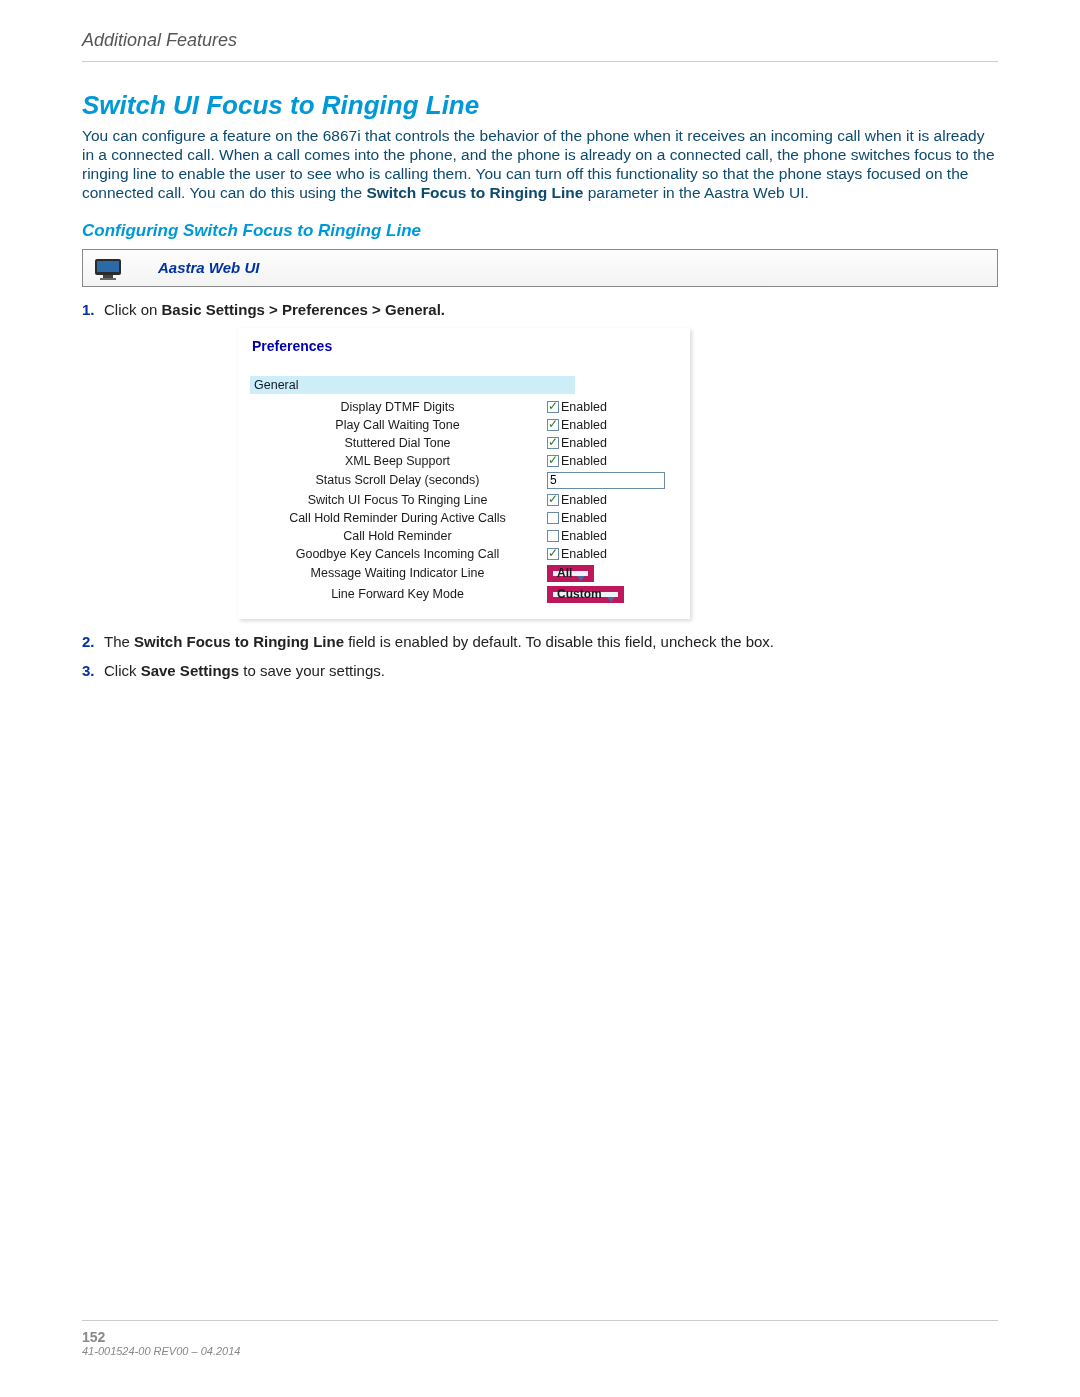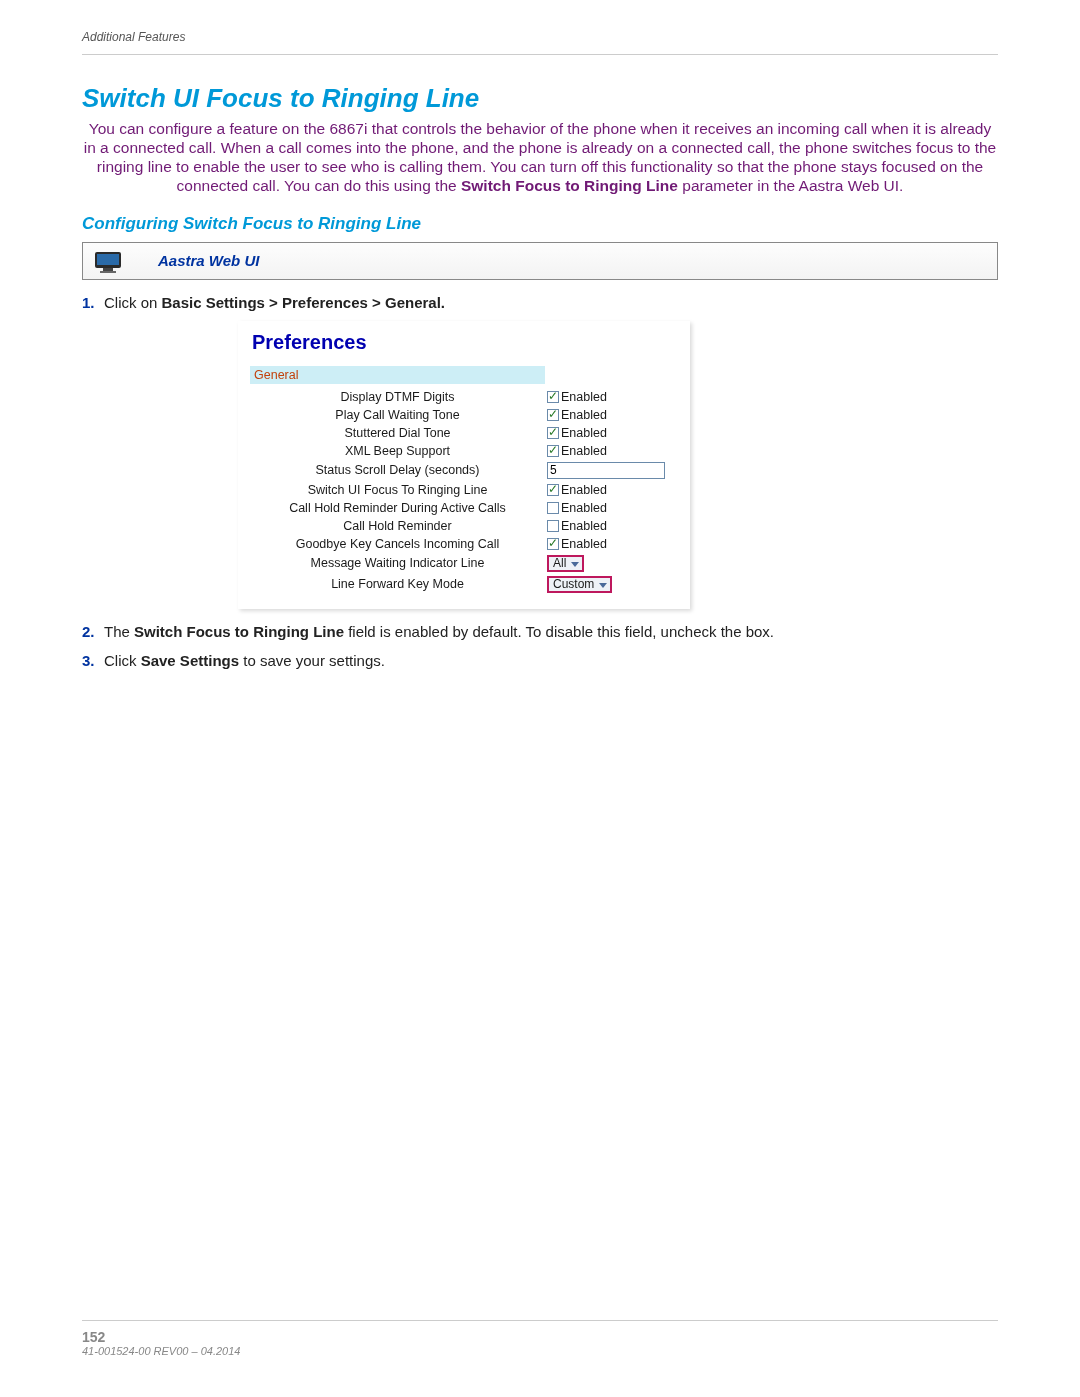--- a/index.html
+++ b/index.html
@@ -8,38 +8,37 @@
     height: 1397px;
     font-family: -apple-system, "Segoe UI", Arial, sans-serif;
     color: #333;
     background: #fff;
     position: relative;
     padding: 30px 82px 50px 82px;
   }
   .page-header {
     font-style: italic;
     color: #555;
-    font-size: 12px;
+    font-size: 18px;
     border-bottom: 1px solid #ccc;
     padding-bottom: 10px;
     margin-bottom: 28px;
   }
   h1.title {
     color: #0099d8;
     font-weight: bold;
     font-style: italic;
     font-size: 26px;
     margin-bottom: 6px;
   }
   .body-text {
     font-size: 15.5px;
     line-height: 1.22;
-    color: #701a75;
+    color: #0c4a6e;
     margin-bottom: 18px;
-    text-align: center;
   }
   .body-text b { font-weight: bold; }
   h2.subhead {
     color: #0099d8;
     font-weight: bold;
     font-style: italic;
     font-size: 17px;
     margin-top: 4px;
     margin-bottom: 8px;
   }
@@ -88,30 +87,30 @@
     width: 452px;
     background: #fff;
     box-shadow: 2px 2px 4px rgba(0,0,0,0.15);
     padding: 10px 12px 14px 12px;
     font-family: Arial, sans-serif;
     font-size: 12.5px;
   }
   .prefs-title {
     color: #0000b0;
     font-weight: bold;
-    font-size: 20px;
-    margin-bottom: 12px;
+    font-size: 14px;
+    margin-bottom: 22px;
     margin-left: 2px;
   }
   .section-row {
     background: #cdeef6;
-    color: #c2410c;
+    color: #0f172a;
     padding: 2px 4px;
     font-size: 12.5px;
-    width: 295px;
+    width: 325px;
     margin-bottom: 4px;
   }
   table.prefs {
     width: 100%;
     border-collapse: collapse;
   }
   table.prefs td {
     padding: 2px 2px;
     vertical-align: middle;
     font-size: 12.5px;
@@ -137,28 +136,29 @@
   }
   .txt-input {
     width: 118px;
     border: 1px solid #6a8aaa;
     background: #fff;
     font-size: 12px;
     padding: 1px 2px;
     height: 17px;
   }
   .sel {
-    border: 2px solid #be185d;
+    border: 6px solid #be185d;
     background: #eef2f7;
     font-size: 12px;
     padding: 0 16px 0 4px;
     height: 17px;
     display: inline-flex;
     align-items: center;
     position: relative;
+    font-weight: bold;
   }
   .sel::after {
     content: "";
     position: absolute;
     right: 3px; top: 5px;
     border-left: 4px solid transparent;
     border-right: 4px solid transparent;
     border-top: 5px solid #4a6a9a;
   }
   .footer {

